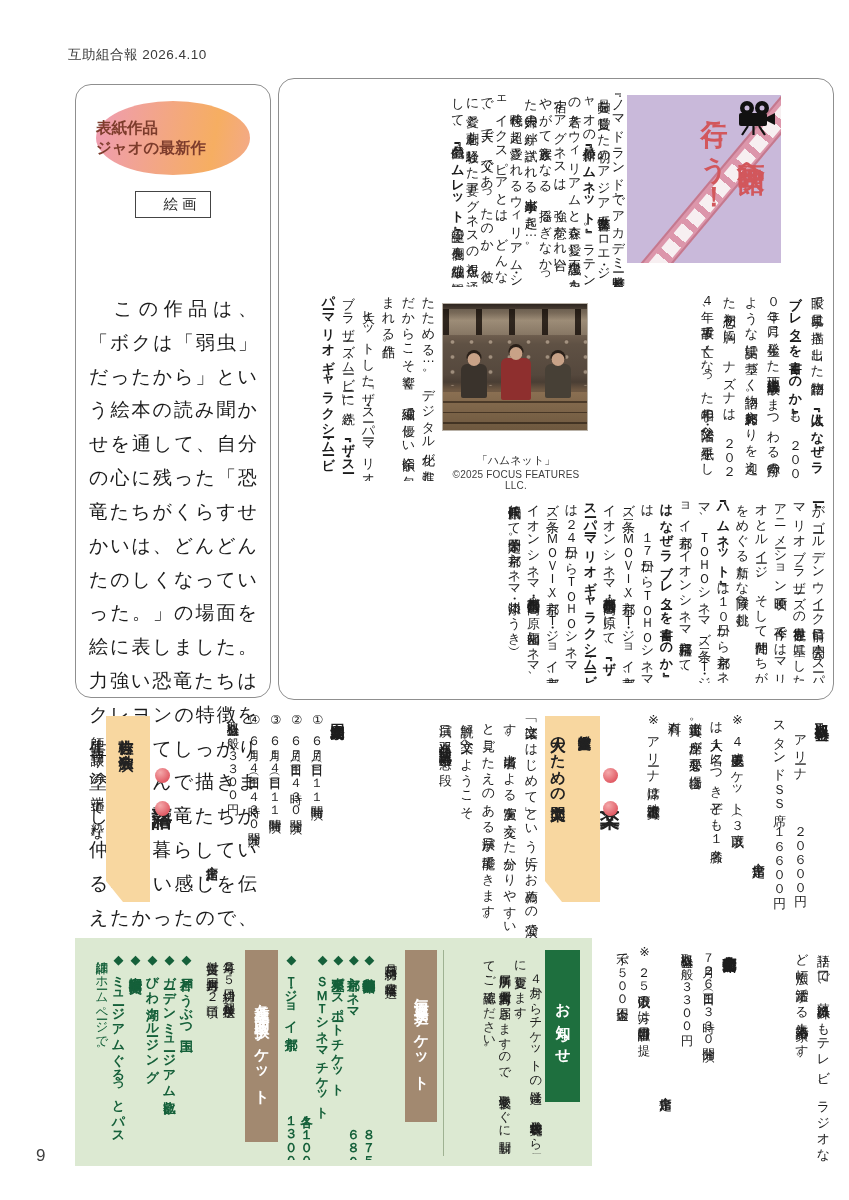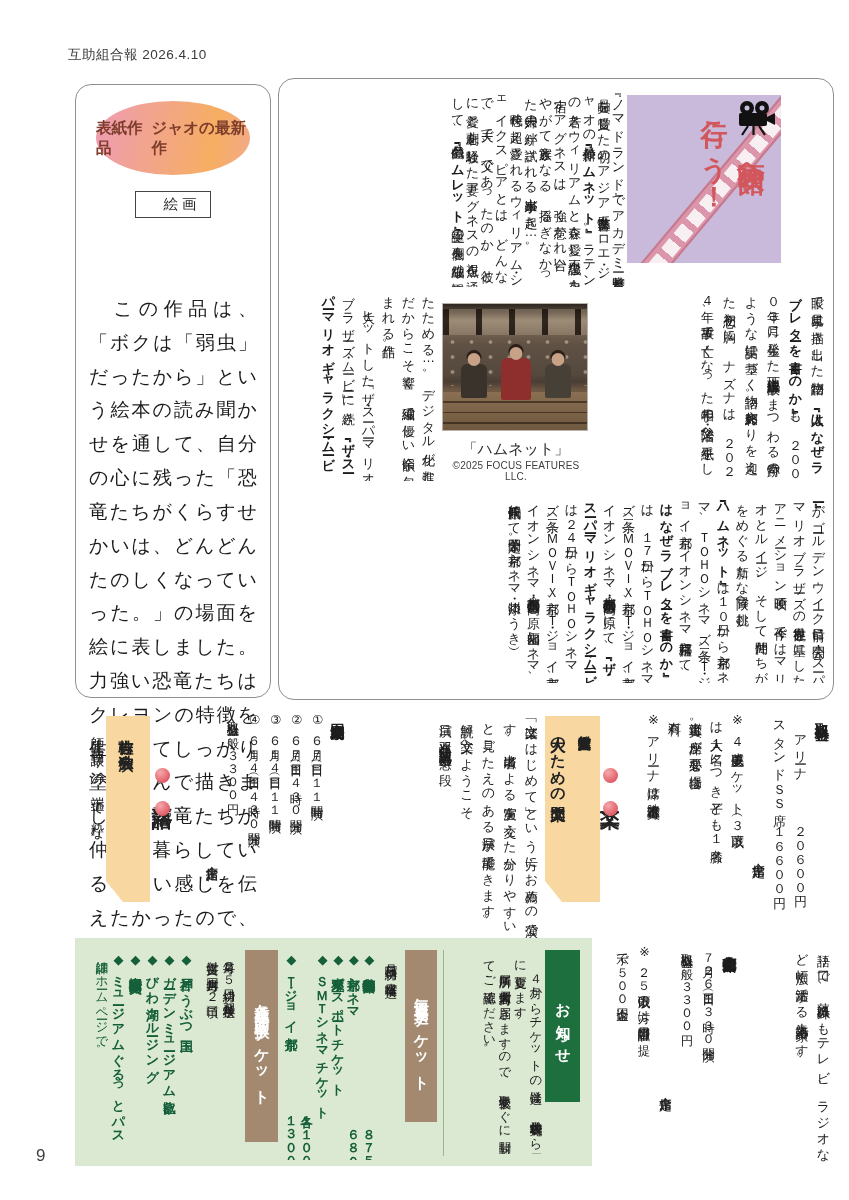--- a/index.html
+++ b/index.html
@@ -8,21 +8,21 @@
   .v { writing-mode:vertical-rl; text-orientation:upright; }
   .b { font-weight:bold; }
   .ul { text-decoration:underline; text-underline-offset:3px; }
 
   .header { position:absolute; left:68px; top:46px; font-size:13.5px; color:#3a3a3a; letter-spacing:0.5px; }
 
   
   .cover-box { position:absolute; left:75px; top:84px; width:196px; height:614px; border:1.5px solid #8f8f8f; border-radius:16px; background:#fff; }
   .badge { margin:16px auto 0; width:154px; height:74px; border-radius:50%;
            background:linear-gradient(100deg,#ef9dae 5%,#f6ae62 75%,#f3a98a 100%);
-           display:flex; flex-direction:row; align-items:center; justify-content:center;
+           display:flex; flex-direction:column; align-items:flex-start; justify-content:center;
            color:#7d3c2c; font-weight:bold; font-size:15.5px; line-height:1.3; }
   .category { margin:16px auto 0; width:76px; height:27px; border:1.3px solid #444;
               display:flex; align-items:center; justify-content:center; font-size:14.5px; letter-spacing:4px;padding-left:18px; }
   .cover-body { margin:74px 13px 0; font-size:19px; line-height:1.78; text-align:justify; color:#1b1b1b; }
 
   
   .film-box { position:absolute; left:278px; top:78px; width:556px; height:622px; border:1.5px solid #8f8f8f; border-radius:16px; background:#fff; }
   .title-card { position:absolute; left:348px; top:16px; width:154px; height:168px; background:#c9b9da; overflow:hidden; }
   .camera { position:absolute; right:5px; top:5px; z-index:3; }
   .strip { position:absolute; left:-45px; top:90px; width:260px; height:25px; background:#dc96ab;
@@ -46,21 +46,21 @@
            background-size:19px 15px; opacity:.8; }
   .ph-planks { position:absolute; left:0; bottom:0; width:100%; height:30%; z-index:2;
            background:linear-gradient(180deg,#8a6f52,#6e583f),repeating-linear-gradient(180deg,rgba(0,0,0,0) 0 9px,rgba(40,28,18,.5) 9px 10.5px);
            background-blend-mode:multiply; }
   .ph-fig { position:absolute; z-index:3; border-radius:6px 6px 2px 2px; }
   .ph-fig::before { content:""; position:absolute; left:50%; top:-11px; transform:translateX(-50%);
            width:13px; height:13px; border-radius:50%; background:#c8a287; box-shadow:0 -2px 0 1px #2a2019; }
   .fig-main { left:58px; bottom:30px; width:30px; height:42px; background:#8e2f2e; }
   .fig-l { left:18px; bottom:32px; width:26px; height:34px; background:#3a332c; }
   .fig-r { left:102px; bottom:32px; width:26px; height:34px; background:#474036; }
-  .cap { margin-top:9px; font-size:15px; color:#2a2a2a; }
+  .cap { margin-top:22px; font-size:11px; color:#2a2a2a; }
   .credit { margin-top:1px; font-size:10px; color:#3d3d3d; letter-spacing:0.2px; }
 
   
   .cols { position:absolute; overflow:hidden; }
   .cols > div {  }
   .fees-top { left:640px; top:712px; width:192px; height:226px; font-size:13px; letter-spacing:1px; line-height:21px; }
   .lead { font-weight:bold; font-size:14.5px; }
 
   .sec-heading { position:absolute; width:36px; display:flex; flex-direction:column; align-items:center; gap:6px; }
   .dot { width:15px; height:15px; border-radius:50%; background:radial-gradient(circle at 35% 30%,#f4a9ab,#e05862 75%); }

